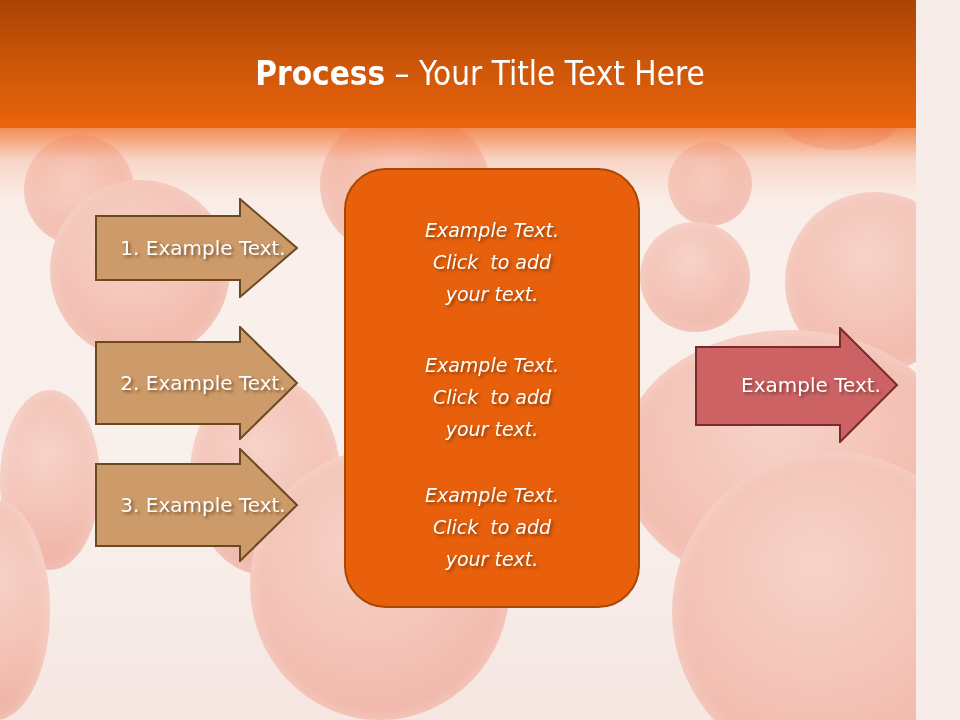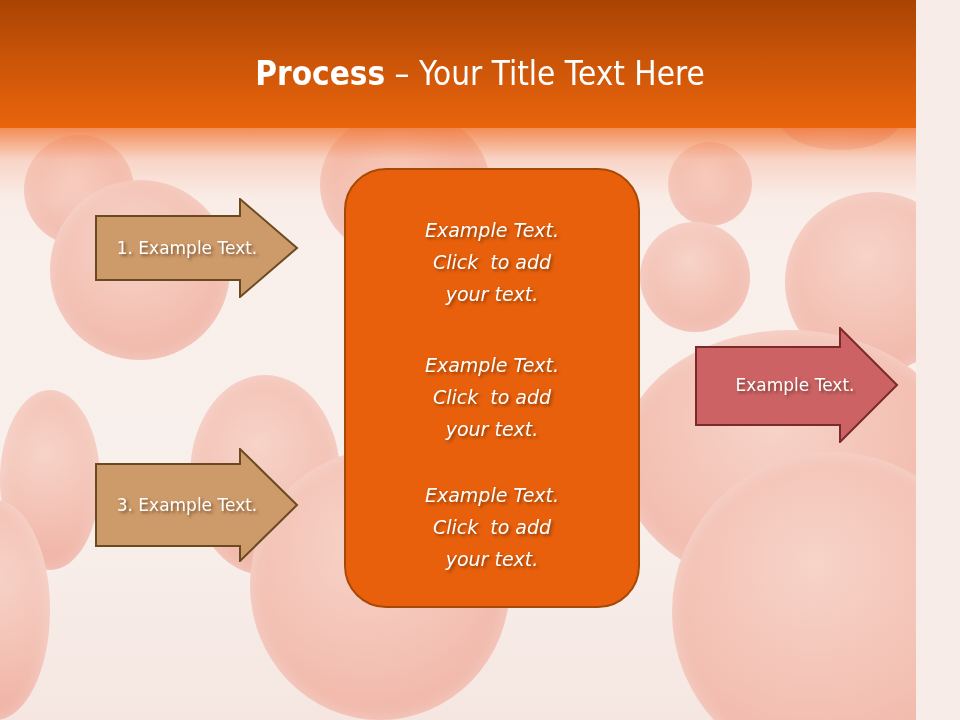--- a/index.html
+++ b/index.html
@@ -13,22 +13,22 @@
   .header { position: absolute; left: 0; top: 0; width: 960px; height: 128px;
             background: linear-gradient(180deg, #a94303 0%, #c95408 45%, #ea640c 100%); }
   .header-fade { position: absolute; left: 0; top: 128px; width: 960px; height: 70px;
                  background: linear-gradient(180deg, rgba(240,110,40,0.75) 0%, rgba(246,170,140,0.35) 45%, rgba(250,235,230,0) 100%); }
   .title { position: absolute; left: 0; top: 52px; width: 960px; text-align: center;
            color: #ffffff; font-size: 33px; line-height: 44px; font-family: "DejaVu Sans", sans-serif;
            transform: scaleX(0.9); }
   .title b { font-weight: bold; }
   .arrow { position: absolute; }
   .arrow svg { position: absolute; left: 0; top: 0; }
-  .arrow .label { position: absolute; left: 0; top: 0; height: 100%; display: flex; align-items: center;
-                  justify-content: center; color: #fff; font-size: 17px;
+  .arrow .label { position: absolute; left: 16px; top: 0; height: 100%; display: flex; align-items: center;
+                  justify-content: center; color: #fff; font-size: 20px;
                   text-shadow: 2px 2px 3px rgba(60,30,10,0.55); white-space: nowrap; }
   .center-box { position: absolute; left: 344px; top: 168px; width: 296px; height: 440px;
                 background: #e8600c; border: 2px solid #a84806; border-radius: 42px; box-sizing: border-box; }
   .center-text { position: absolute; left: 0; width: 100%; text-align: center; color: #fff;
                  font-style: italic; font-size: 19px; line-height: 32px;
                  text-shadow: 2px 2px 3px rgba(90,40,0,0.6); }
 </style>
 </head>
 <body>
 
@@ -55,20 +55,26 @@
     <b>Process</b><span> – Your Title Text Here</span>
   </div>
 
   <div class="arrow" style="left:95px;top:198px;width:204px;height:100px;">
     <svg width="204" height="100">
       <polygon points="1,18 145,18 145,1 202,50 145,99 145,82 1,82" fill="#cd9a69" stroke="#6b4a22" stroke-width="2"></polygon>
     </svg>
     <div class="label" style="width:184px;">1. Example Text.</div>
   </div>
 
+  <div class="arrow" style="left:95px;top:326px;width:204px;height:114px;">
+    <svg width="204" height="114">
+      <polygon points="1,16 145,16 145,1 202,57 145,113 145,98 1,98" fill="#cd9a69" stroke="#6b4a22" stroke-width="2"></polygon>
+    </svg>
+    <div class="label" style="width:184px;">2. Example Text.</div>
+  </div>
 
   <div class="arrow" style="left:95px;top:448px;width:204px;height:114px;">
     <svg width="204" height="114">
       <polygon points="1,16 145,16 145,1 202,57 145,113 145,98 1,98" fill="#cd9a69" stroke="#6b4a22" stroke-width="2"></polygon>
     </svg>
     <div class="label" style="width:184px;">3. Example Text.</div>
   </div>
 
   <div class="center-box">
     <div class="center-text" style="top:44px;">

